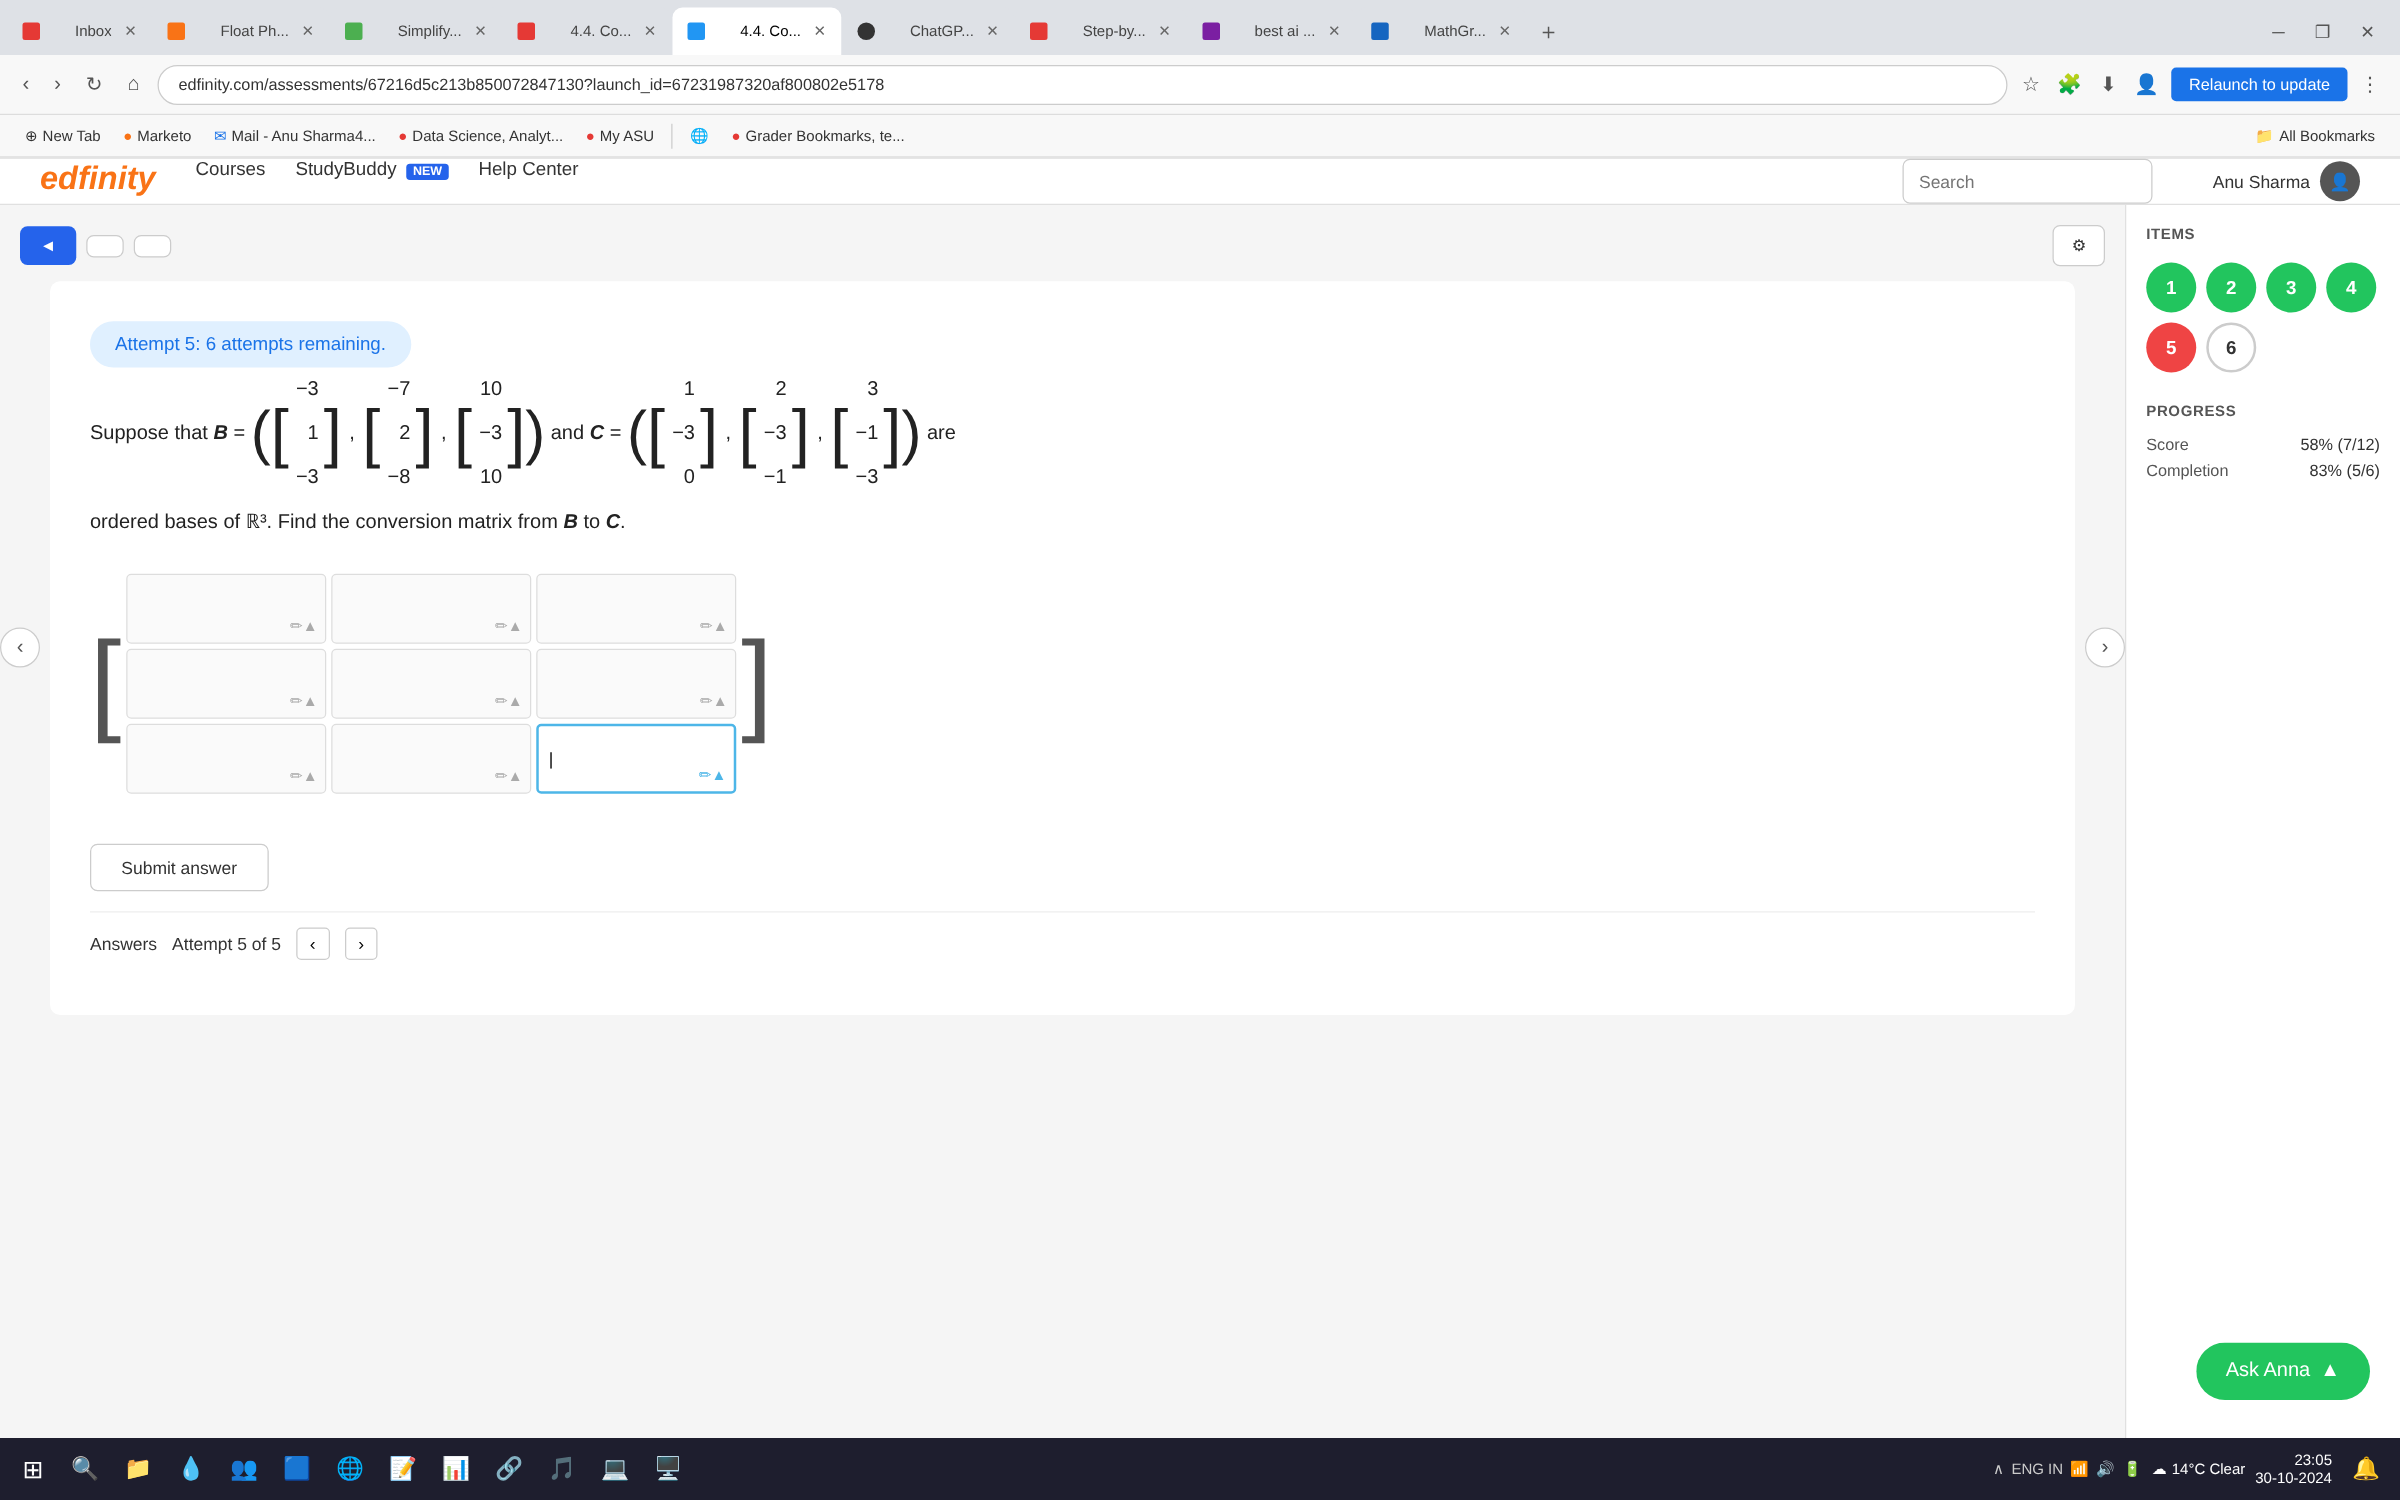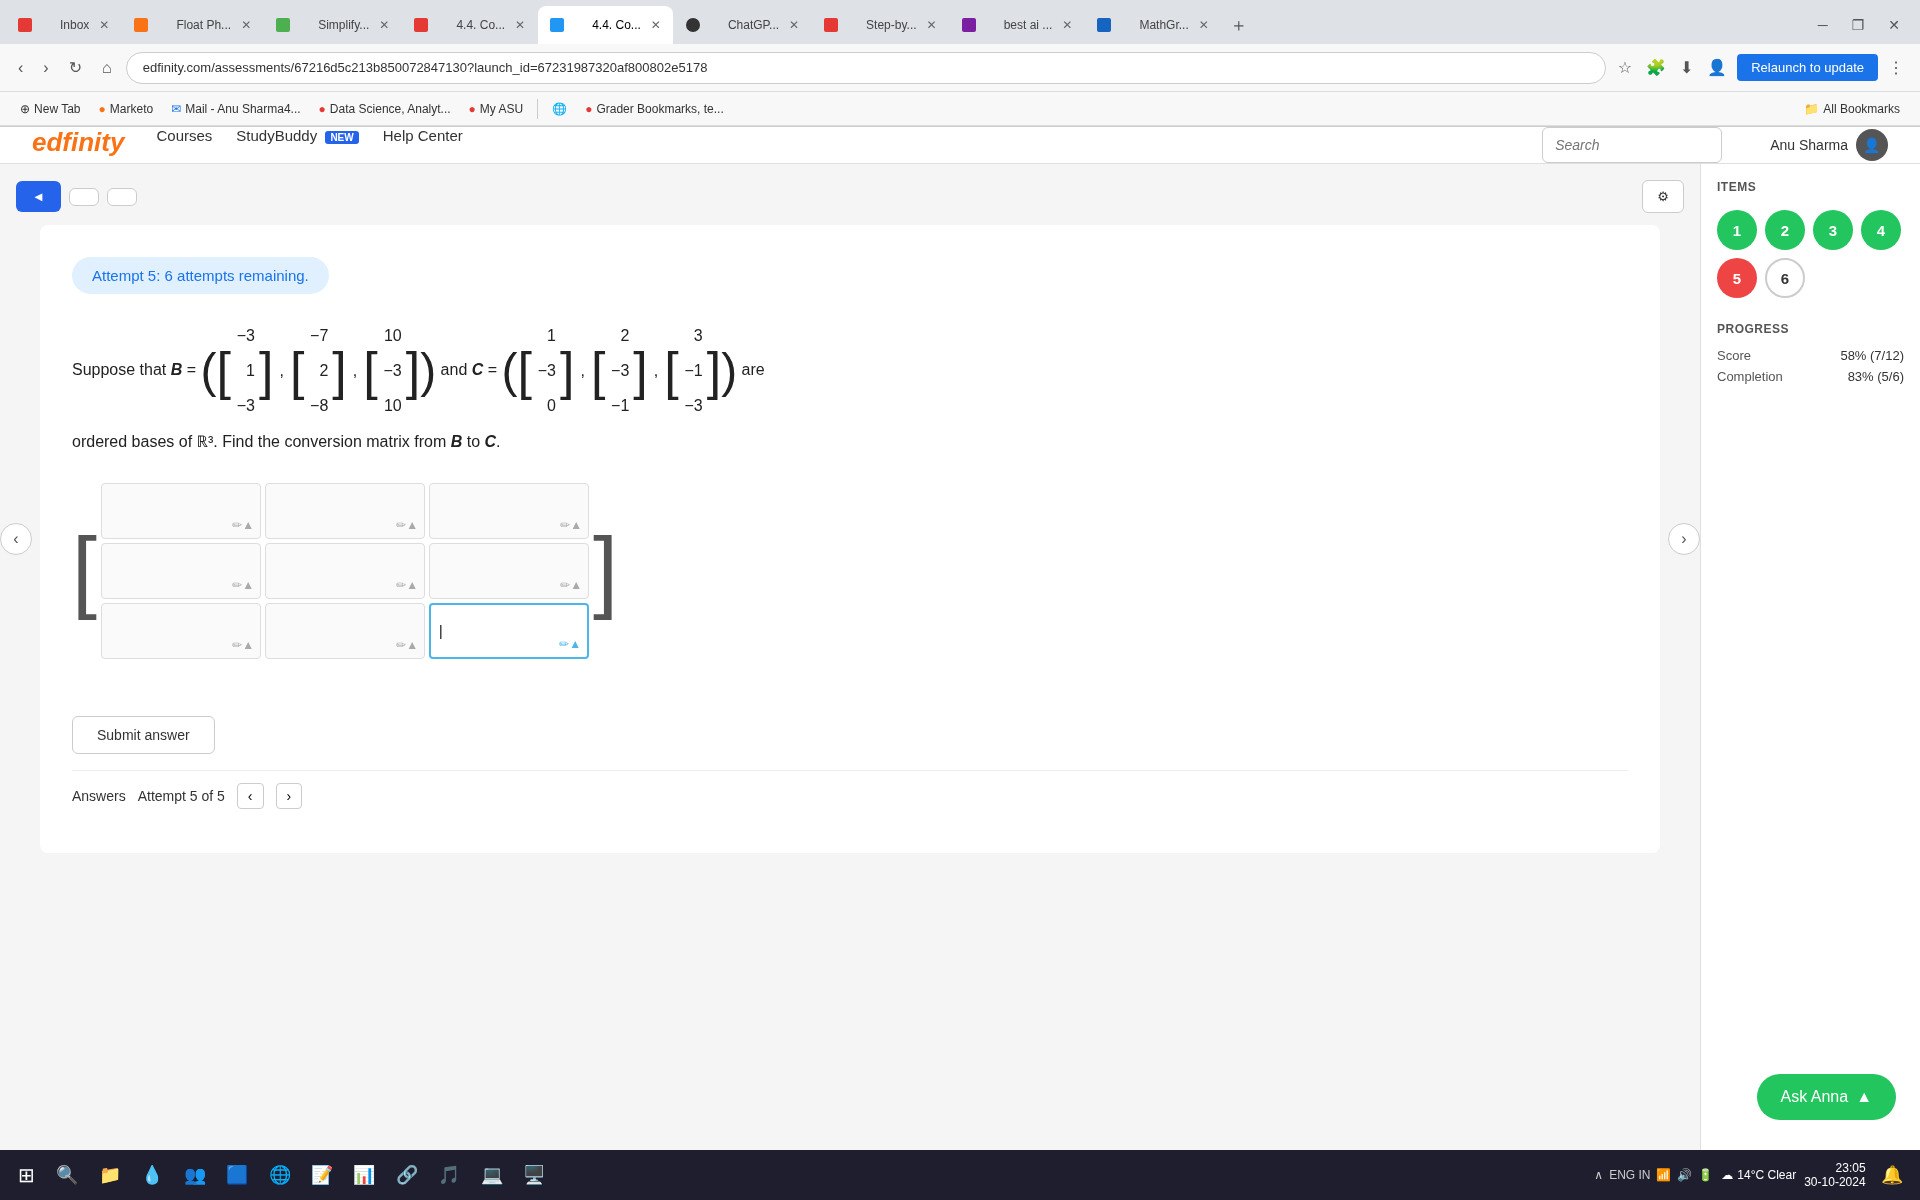--- a/index.html
+++ b/index.html
@@ -29,21 +29,21 @@
     
     .page { display: flex; flex-direction: column; height: calc(1200px - 126px); background: #fff; }
 
     
     .edfinity-nav { display: flex; gap: 32px; padding: 0 32px; border-bottom: 1px solid #e0e0e0; background: #fff; }
     .edfinity-logo { font-size: 26px; font-weight: bold; color: #f97316; font-style: italic; }
     .nav-links { display: flex; gap: 24px; }
     .nav-link { font-size: 15px; color: #333; cursor: pointer; text-decoration: none; }
     .studybuddy-badge { background: #2563eb; color: white; font-size: 10px; font-weight: bold; border-radius: 3px; padding: 1px 5px; margin-left: 4px; }
     .nav-search { margin-left: auto; display: flex; align-items: center; }
-    .nav-search input { width: 180px; height: 36px; border: 1px solid #ccc; border-radius: 6px; padding: 0 12px; font-size: 14px; font-style: italic; }
+    .nav-search input { width: 200px; height: 36px; border: 1px solid #ccc; border-radius: 6px; padding: 0 12px; font-size: 14px; }
     .nav-user { display: flex; align-items: center; gap: 8px; cursor: pointer; margin-left: 16px; }
     .nav-user-name { font-size: 14px; color: #333; }
     .nav-avatar { width: 32px; height: 32px; border-radius: 50%; background: #555; display: flex; align-items: center; justify-content: center; color: white; font-size: 14px; }
 
     
     .content-area { display: flex; flex: 1; overflow: hidden; }
 
     
     .sidebar { width: 260px; flex-shrink: 0; background: #fff; border-right: 1px solid #e0e0e0; padding: 16px 0; overflow-y: auto; }
     .sidebar-assignment-label { font-size: 11px; color: #888; font-weight: 600; letter-spacing: 0.5px; padding: 0 16px 8px; text-transform: uppercase; }
@@ -55,33 +55,33 @@
 
     
     .main-content { flex: 1; overflow-y: auto; background: #f5f5f5; padding: 16px; position: relative; }
     .nav-arrow { position: absolute; top: 50%; transform: translateY(-50%); width: 32px; height: 32px; border-radius: 50%; background: #fff; border: 1px solid #ccc; display: flex; align-items: center; justify-content: center; cursor: pointer; z-index: 10; font-size: 16px; color: #555; }
     .nav-arrow.left { left: -16px; }
     .nav-arrow.right { right: -16px; }
 
     
     .assignment-card { background: #fff; border-radius: 8px; padding: 32px; margin: 0 24px; position: relative; min-height: 500px; }
 
-    .attempt-banner { background: #e0f0ff; color: #1a73e8; border-radius: 20px; padding: 10px 20px; font-size: 15px; display: inline-block; margin-bottom: 24px; }
+    .attempt-banner { background: #e0f0ff; color: #1a73e8; border-radius: 20px; padding: 10px 20px; font-size: 15px; display: inline-block; }
 
     .math-problem { font-size: 16px; line-height: 2.2; color: #222; margin-bottom: 24px; }
 
     
     .matrix-container { display: flex; align-items: center; gap: 0; margin: 24px 0; }
     .matrix-grid { display: grid; grid-template-columns: repeat(3, 160px); grid-template-rows: repeat(3, 56px); gap: 4px; margin: 0 4px; }
     .matrix-cell { border: 1px solid #ddd; border-radius: 4px; background: #fafafa; position: relative; display: flex; align-items: center; }
     .matrix-cell.active-cell { border: 2px solid #4db6e8; background: #fff; }
     .matrix-cell input { border: none; background: transparent; width: 100%; height: 100%; padding: 0 8px; font-size: 14px; outline: none; }
     .matrix-cell-edit { position: absolute; right: 6px; bottom: 6px; font-size: 12px; color: #aaa; cursor: pointer; }
 
-    .submit-btn { margin-top: 33px; border: 1px solid #ccc; background: #fff; color: #333; padding: 10px 24px; border-radius: 6px; font-size: 14px; cursor: pointer; }
+    .submit-btn { margin-top: 16px; border: 1px solid #ccc; background: #fff; color: #333; padding: 10px 24px; border-radius: 6px; font-size: 14px; cursor: pointer; }
 
     .answers-bar { display: flex; align-items: center; gap: 12px; padding: 12px 0; border-top: 1px solid #eee; margin-top: 16px; font-size: 14px; color: #333; }
     .answers-nav-btn { background: none; border: 1px solid #ccc; border-radius: 4px; padding: 4px 10px; cursor: pointer; font-size: 14px; }
 
     
     .items-panel { width: 220px; flex-shrink: 0; background: #fff; border-left: 1px solid #e0e0e0; padding: 16px; }
     .items-panel-title { font-size: 12px; font-weight: 700; color: #555; letter-spacing: 0.5px; text-transform: uppercase; margin-bottom: 16px; }
     .items-bubbles { display: flex; flex-wrap: wrap; gap: 8px; margin-bottom: 24px; }
     .item-bubble { width: 40px; height: 40px; border-radius: 50%; display: flex; align-items: center; justify-content: center; font-size: 15px; font-weight: bold; color: white; cursor: pointer; }
     .item-bubble.green { background: #22c55e; }

